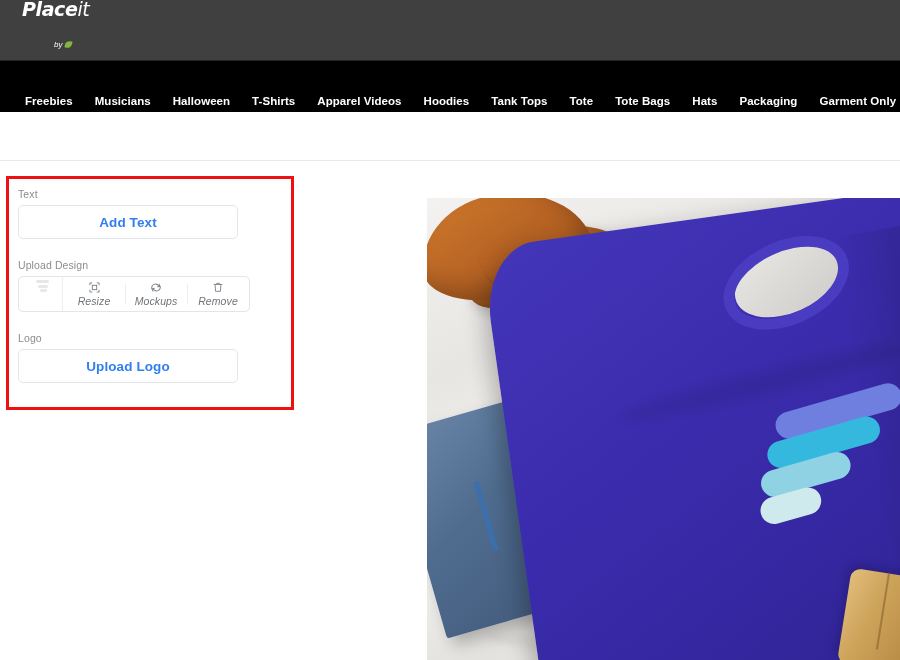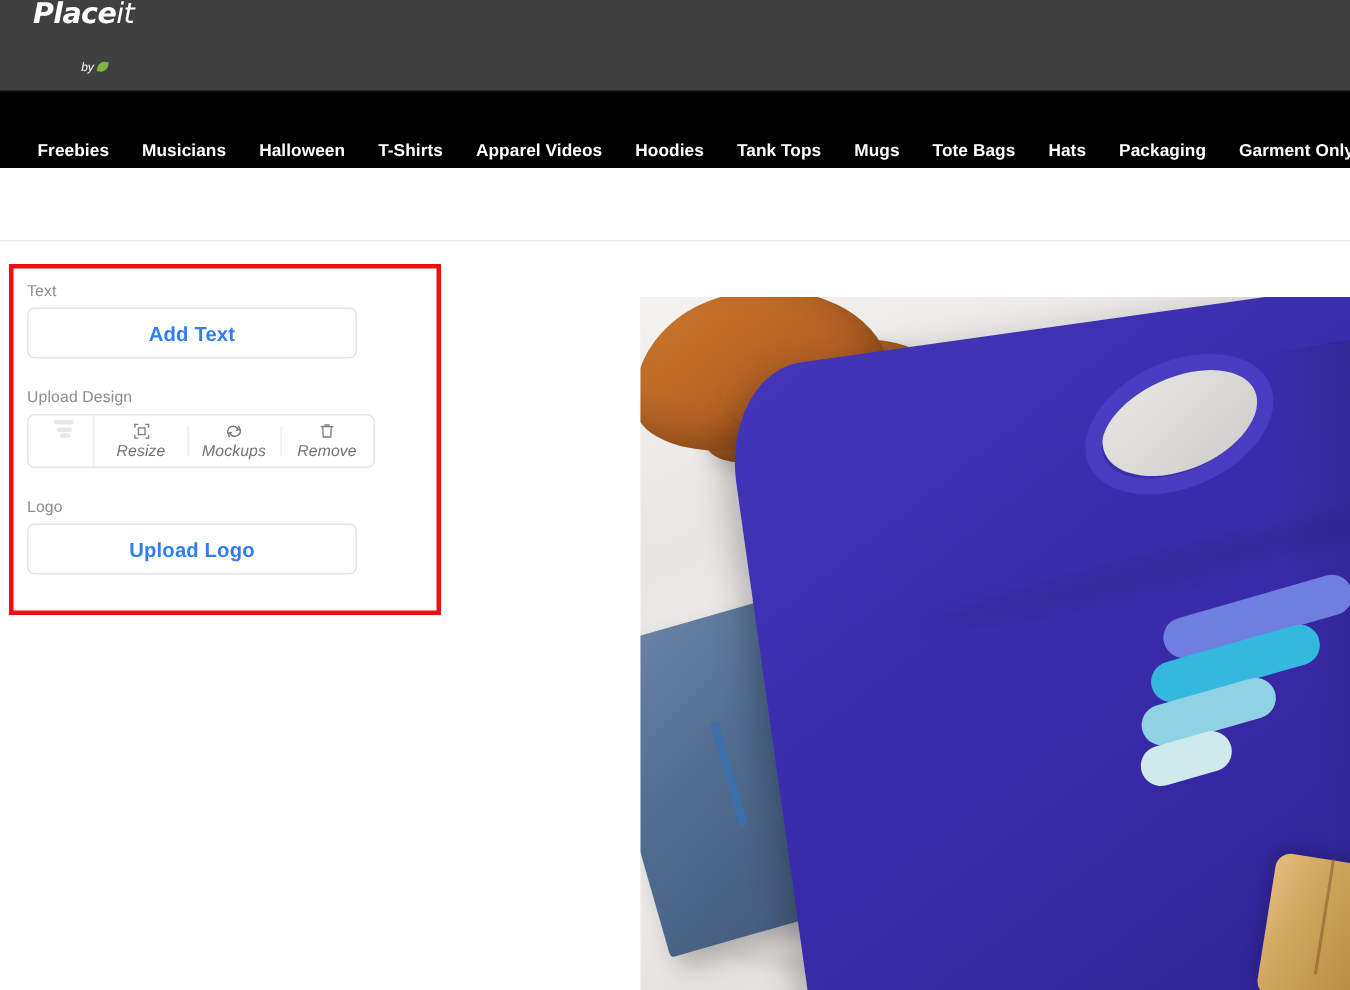--- a/index.html
+++ b/index.html
@@ -296,21 +296,21 @@
   </div>
 
   <div class="subnav">
     <div class="subnav-item">Freebies</div>
     <div class="subnav-item">Musicians</div>
     <div class="subnav-item">Halloween</div>
     <div class="subnav-item">T-Shirts</div>
     <div class="subnav-item">Apparel Videos</div>
     <div class="subnav-item">Hoodies</div>
     <div class="subnav-item">Tank Tops</div>
-    <div class="subnav-item">Mugs</div>
+    <div class="subnav-item">Tote</div>
     <div class="subnav-item">Tote Bags</div>
     <div class="subnav-item">Hats</div>
     <div class="subnav-item">Packaging</div>
     <div class="subnav-item">Garment Only</div>
   </div>
 
   <div class="divider"></div>
 
   <div class="panel">
 

